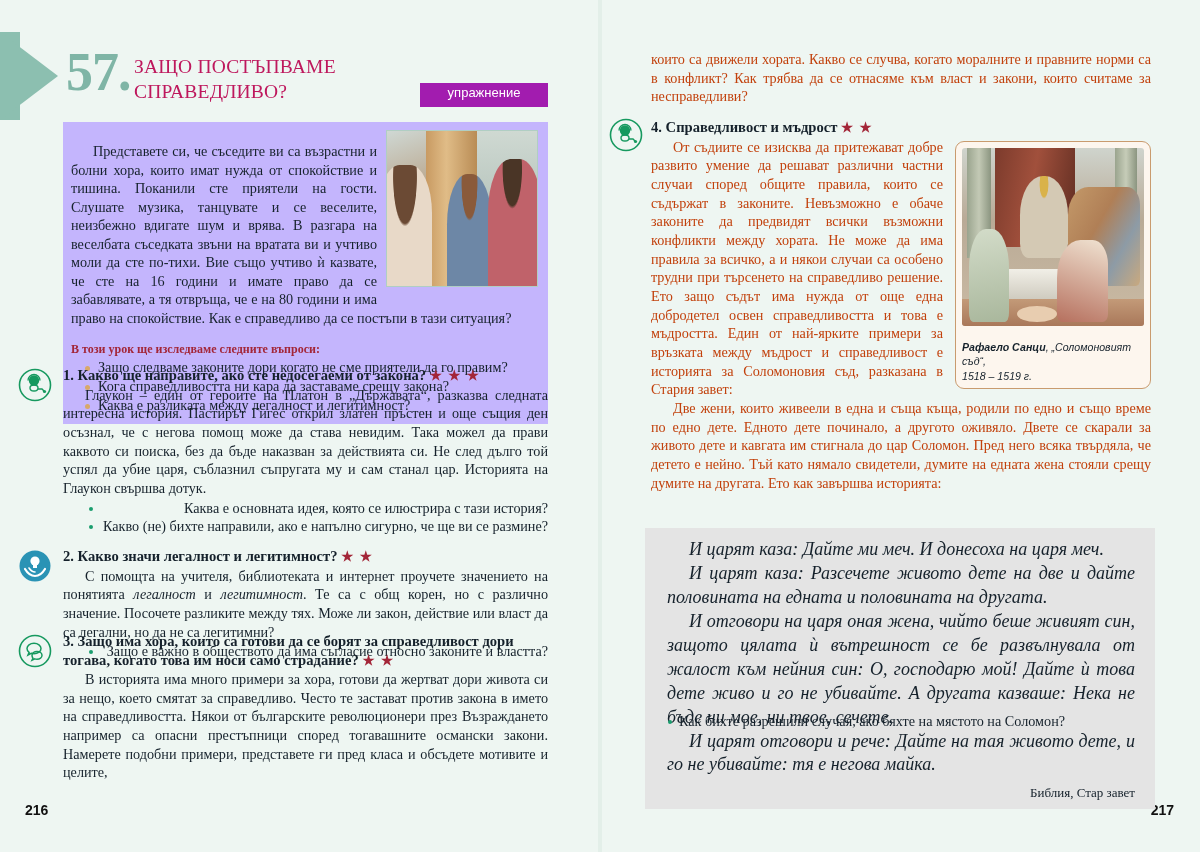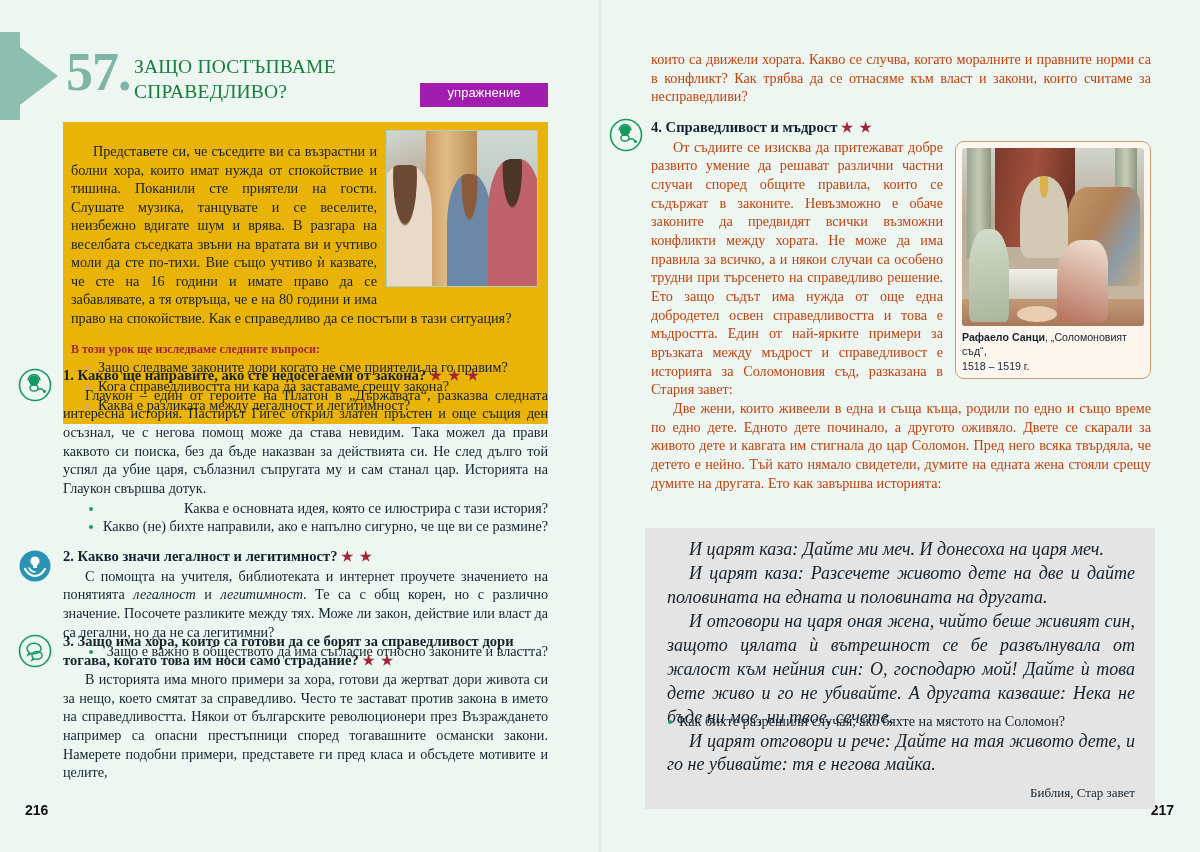--- a/index.html
+++ b/index.html
@@ -41,34 +41,34 @@
   
   .lesson-num {
     position: absolute; left: 66px; top: 45px;
     font-family: "Liberation Serif", serif;
     font-size: 54px; font-weight: bold; color: #7fb5a6;
     letter-spacing: -1px; line-height: 1;
   }
   .lesson-title {
     position: absolute; left: 134px; top: 55px; width: 280px;
     font-family: "Liberation Serif", serif;
-    font-size: 19.5px; color: #15803d; line-height: 1.28;
+    font-size: 19.5px; color: #be185d; line-height: 1.28;
     letter-spacing: 0.2px;
   }
   .badge-exercise {
     position: absolute; left: 420px; top: 83px; width: 128px; height: 24px;
     background: #a21caf; color: #ffffff;
     font-family: "Liberation Sans", sans-serif;
     font-size: 13px; text-align: center; line-height: 19px;
   }
 
   
   .intro-box {
     position: absolute; left: 63px; top: 122px; width: 485px;
-    background: #eab308;
+    background: #c4b5fd;
     padding: 6px 8px 8px 8px;
     box-sizing: border-box;
   }
   .intro-photo {
     float: right;
     width: 150px; height: 155px;
     margin: 2px 2px 4px 9px;
     background: linear-gradient(160deg,#cfd8d4 0%, #b9a489 35%, #d9c5ab 60%, #9aa7b5 100%);
     position: relative; overflow: hidden;
     border: 1px solid #b0cec3;
@@ -228,21 +228,22 @@
     position: absolute; left: 0; bottom: 0; width: 100%; height: 15%;
     background: linear-gradient(180deg,#c39a78,#a9785a);
   }
   .paint-img .baby {
     position: absolute; left: 30%; bottom: 2%; width: 22%; height: 9%;
     background: #e8cdb0; border-radius: 50%;
   }
   .paint-cap {
     font-family: "Liberation Sans", sans-serif;
     font-size: 10.6px; color: #15212b; line-height: 1.4;
-    margin-top: 4px;
+    margin-top: 14px;
+    font-style: italic;
   }
   .paint-cap b { font-weight: bold; }
 
   
   .quote-box {
     position: absolute; left: 645px; top: 528px; width: 510px;
     background: #e4e4e4;
     padding: 10px 20px 8px 22px;
     box-sizing: border-box;
   }

